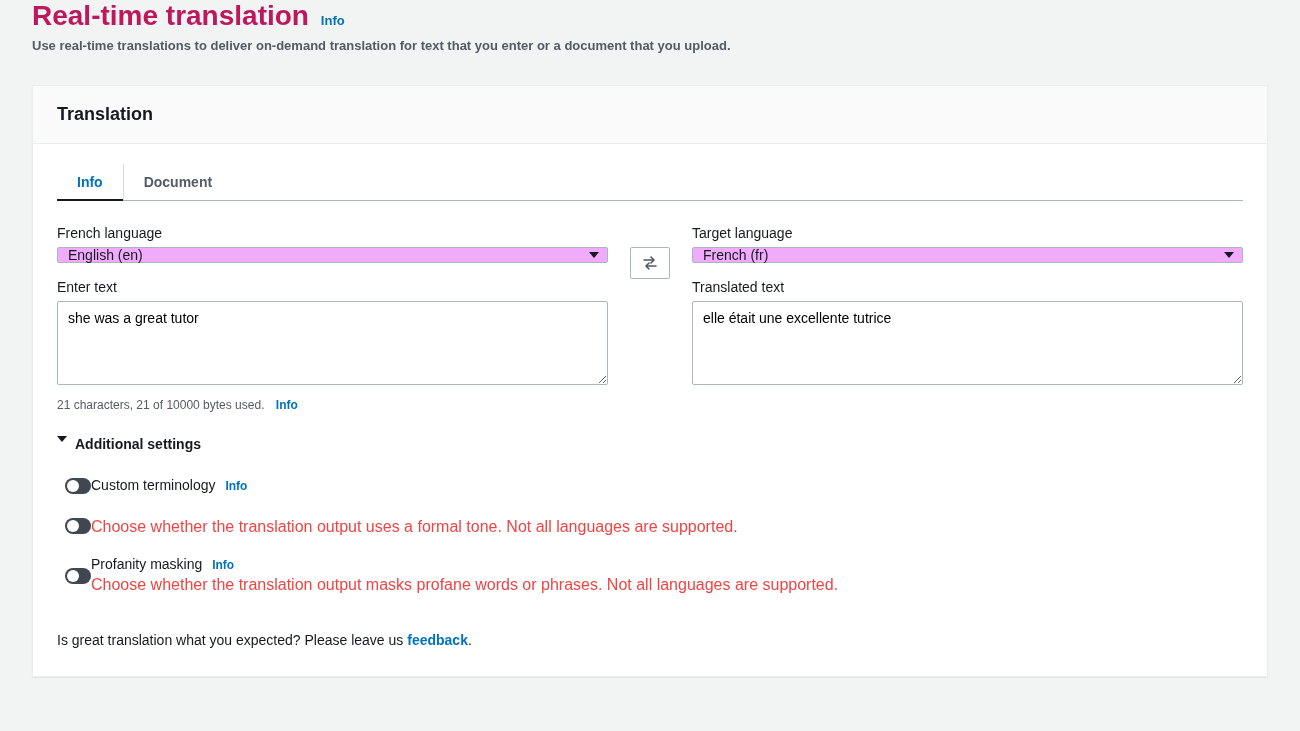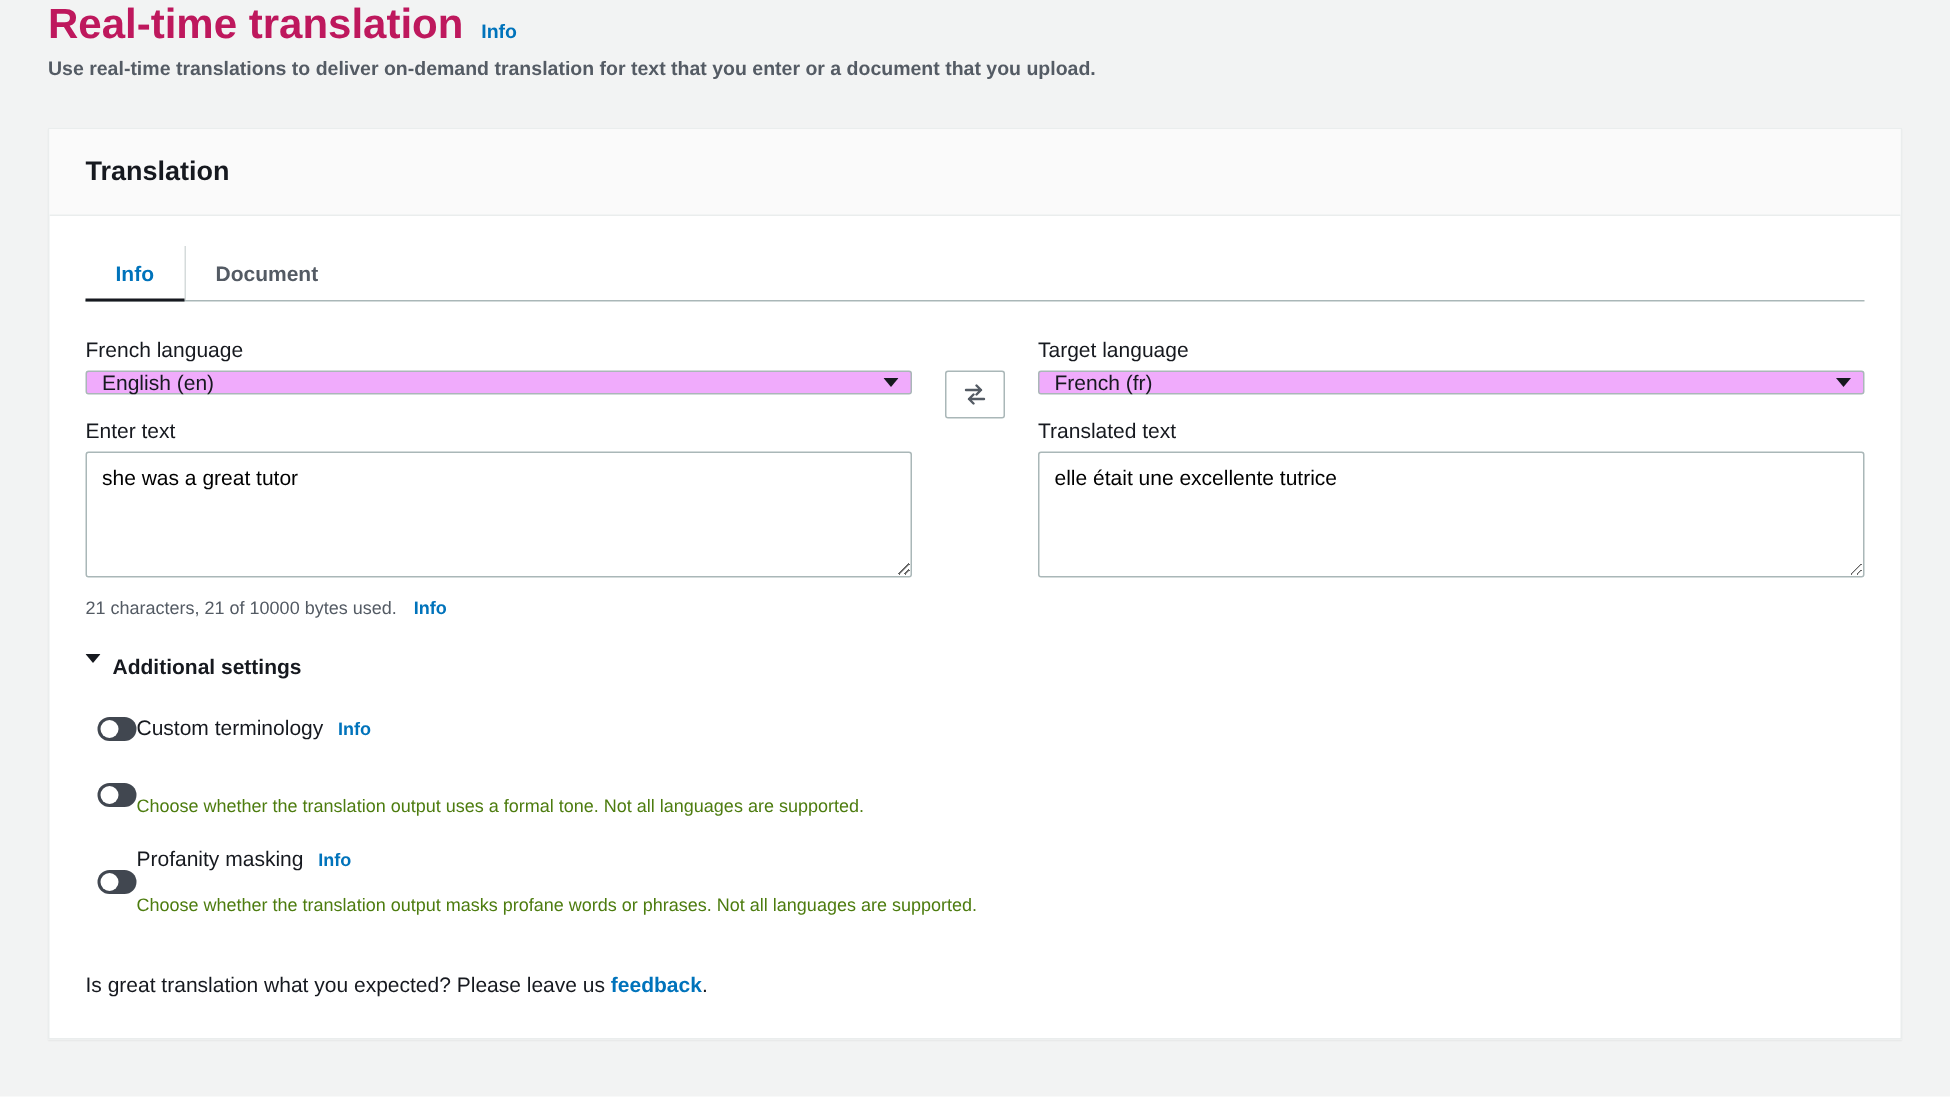--- a/index.html
+++ b/index.html
@@ -161,23 +161,23 @@
   position: absolute;
   width: 12px; height: 12px;
   border-radius: 50%;
   background: #fff;
   top: 2px; left: 2px;
 }
 .setting-body { flex: 1; }
 .setting-label { font-size: 14px; color: #16191f; }
 .setting-label .info-link { font-size: 12px; margin-left: 6px; }
 .setting-desc {
-  font-size: 12px;
-  color: #4d7c0f;
-  margin-top: 16px;
+  font-size: 16px;
+  color: #ef4444;
+  margin-top: 4px;
 }
 .feedback-line {
   margin-top: 28px;
   font-size: 14px;
   color: #16191f;
 }
 .feedback-link { color: #0073bb; font-weight: 700; cursor: pointer; }
 svg { display: block; }
 </style>
 </head>

